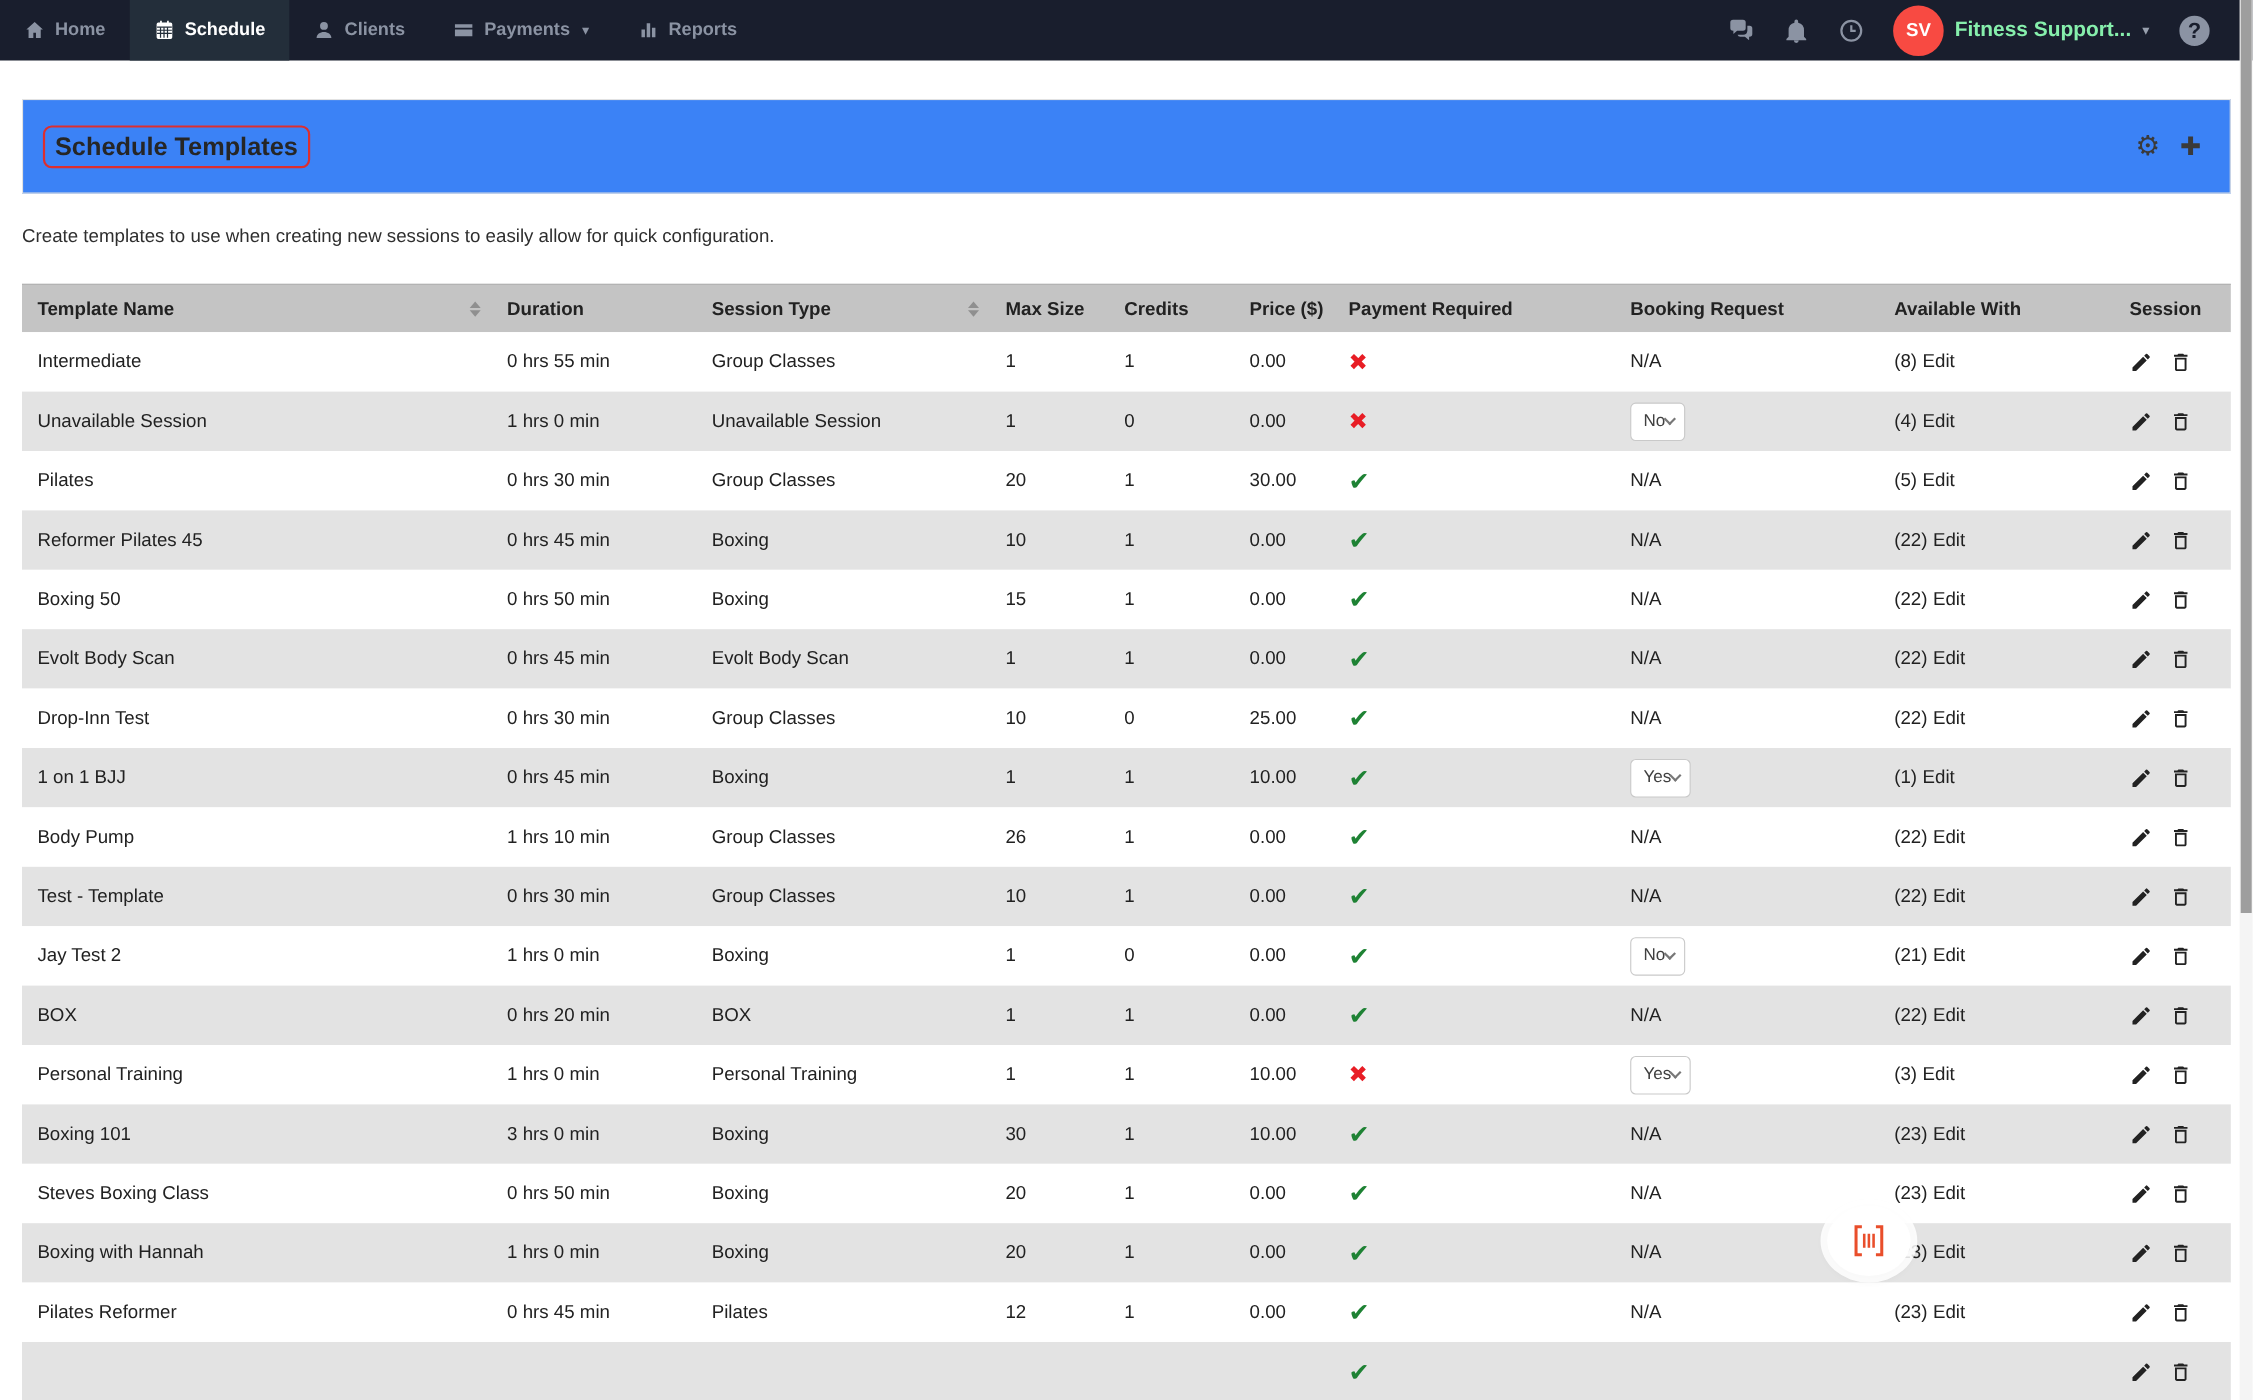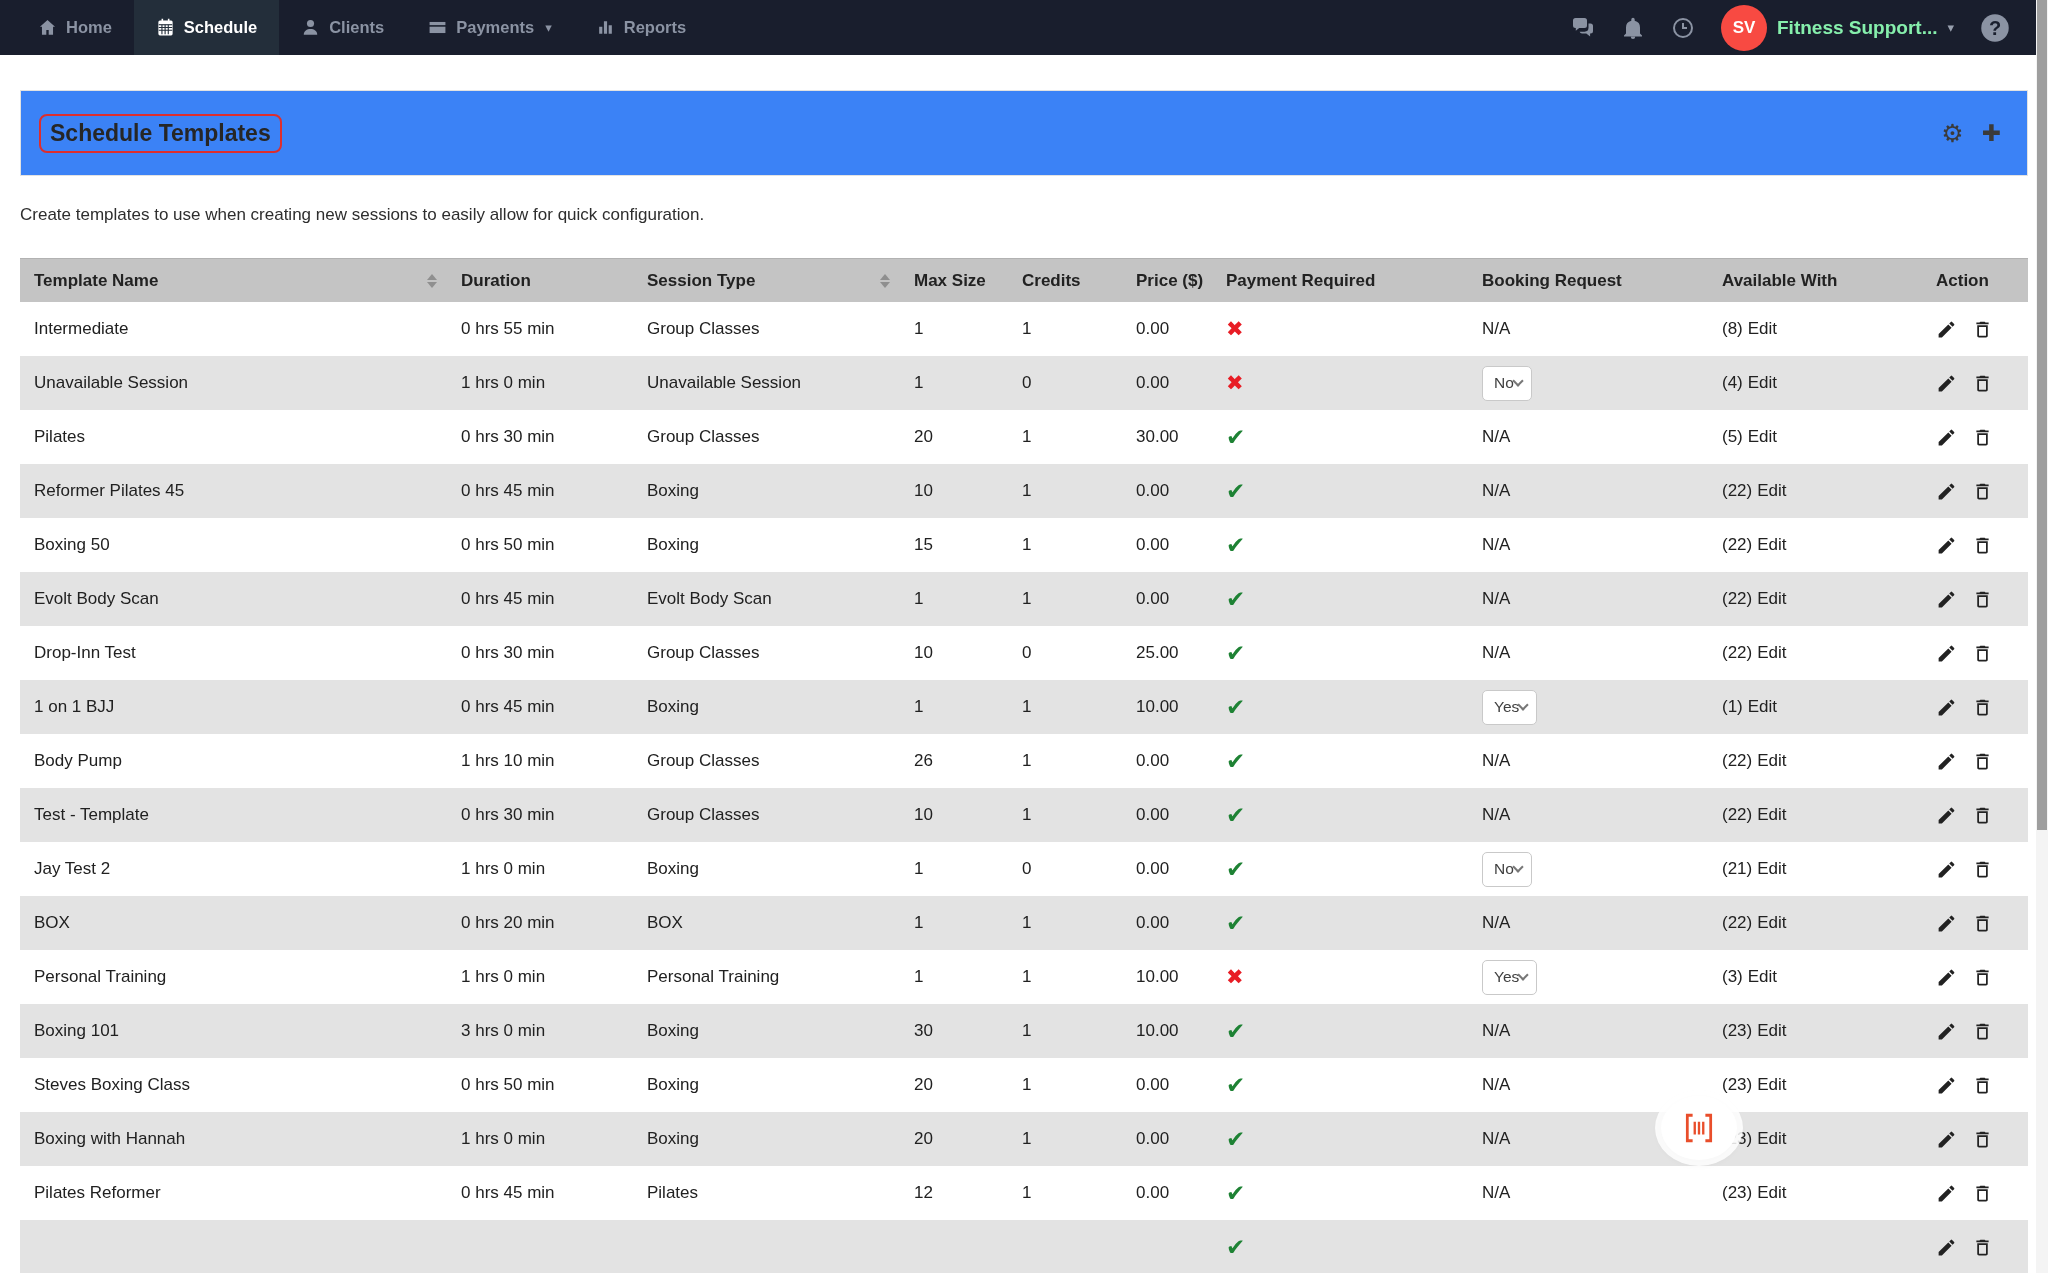--- a/index.html
+++ b/index.html
@@ -3,21 +3,21 @@
 <meta charset="utf-8">
 <style>
   * { box-sizing: border-box; margin: 0; padding: 0; }
   html,body { width:2048px; height:1273px; overflow:hidden; background:#fff;
     font-family:"Liberation Sans","DejaVu Sans",sans-serif; color:#212121; }
   body { position:relative; }
 
   
   .navbar { position:relative; height:55px; background:#191e2d; display:flex;
     align-items:stretch; justify-content:space-between; }
-  .nav-left { display:flex; align-items:stretch; padding-left:16px; }
+  .nav-left { display:flex; align-items:stretch; padding-left:0; }
   .nav-item { display:flex; align-items:center; gap:9px; padding:0 22px; cursor:pointer;
     color:#8b93a3; font-size:16.5px; font-weight:bold; }
   .nav-item.active { background:#232e3a; color:#ffffff; }
   .nav-icon { display:inline-flex; width:19px; height:19px; }
   .nav-icon svg { width:19px; height:19px; fill:currentColor; }
   .nav-caret { font-size:13px; margin-left:2px; }
   .nav-right { display:flex; align-items:center; gap:26px; padding-right:38px; }
   .tool-icon { width:24px; height:24px; color:#8b93a3; display:inline-flex; cursor:pointer; }
   .tool-icon svg { width:24px; height:24px; fill:currentColor; }
   .tool-icon.stroke svg { fill:none; stroke:currentColor; stroke-width:2; }
@@ -228,21 +228,21 @@
         <div class="hcell col-payment">
           <span>Payment Required</span>
         </div>
         <div class="hcell col-booking">
           <span>Booking Request</span>
         </div>
         <div class="hcell col-available">
           <span>Available With</span>
         </div>
         <div class="hcell col-action">
-          <span>Action</span>
+          <span>Session</span>
         </div>
       </div>
     <div class="tbody">
   <div class="trow">
     <div class="cell col-name">Intermediate</div>
     <div class="cell col-duration">0 hrs 55 min</div>
     <div class="cell col-session">Group Classes</div>
     <div class="cell col-max">1</div>
     <div class="cell col-credits">1</div>
     <div class="cell col-price">0.00</div>

